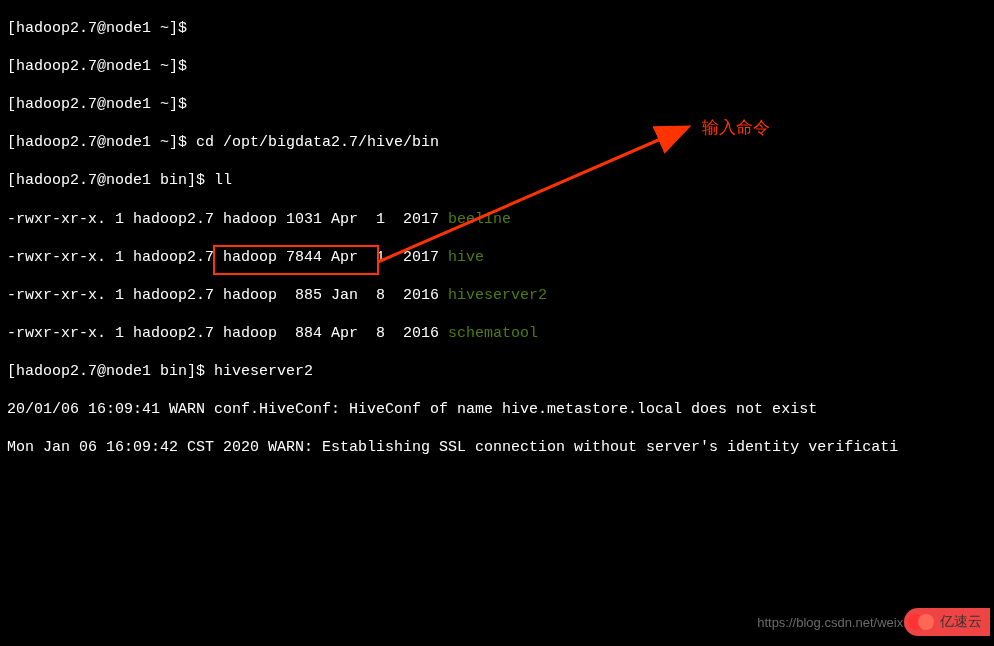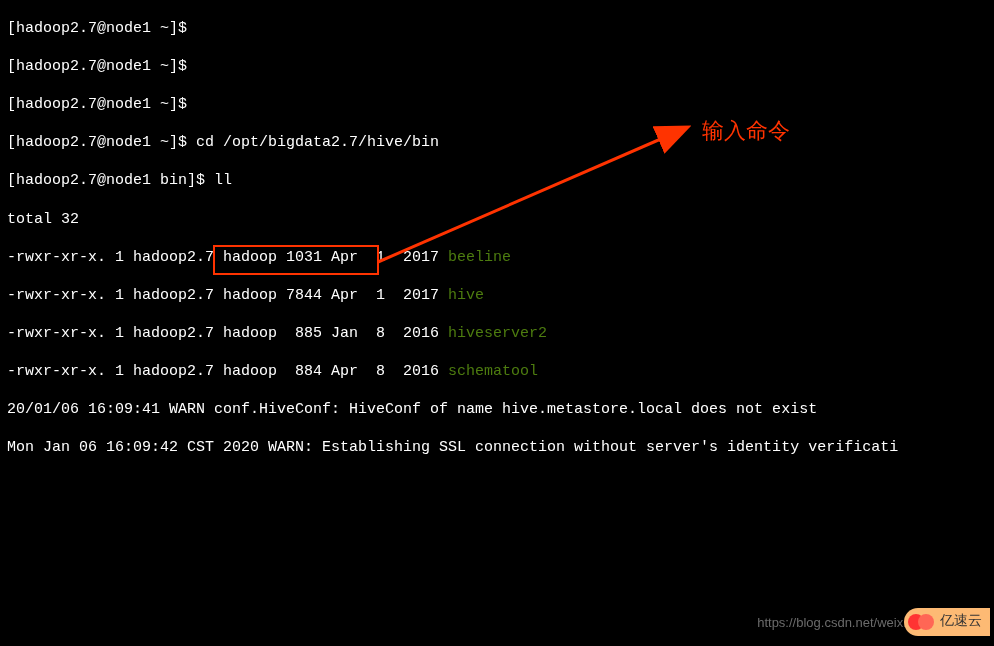--- a/index.html
+++ b/index.html
@@ -25,21 +25,21 @@
     }
     .line {
       display: block;
     }
     .green { color: #4d7c0f; }
     .blue { color: #6699ff; }
     .annotation {
       position: absolute;
       color: #ff3300;
       font-family: "Microsoft YaHei", sans-serif;
-      font-size: 22px;
+      font-size: 17px;
       left: 702px;
       top: 117px;
       z-index: 10;
     }
     .arrow {
       position: absolute;
       left: 370px;
       top: 120px;
       width: 330px;
       height: 150px;
@@ -64,24 +64,24 @@
       font-size: 13px;
       font-family: sans-serif;
       opacity: 0.7;
     }
     .logo-badge {
       position: absolute;
       right: 4px;
       bottom: 10px;
       display: flex;
       align-items: center;
-      background: #fdba74;
+      background: #ef4444;
       border-radius: 16px 0 0 16px;
       padding: 4px 8px 4px 4px;
-      font-family: Liberation Mono, monospace;
+      font-family: Liberation Sans, sans-serif;
       font-size: 14px;
       color: #333;
       box-shadow: 0 0 6px rgba(0,0,0,0.3);
     }
     .logo-circles {
       width: 28px;
       height: 20px;
       position: relative;
       margin-right: 4px;
     }
@@ -105,25 +105,25 @@
   </style>
 </head>
 <body>
 
 <div class="term">
 <span class="line"><span>[hadoop2.7@node1 ~]$</span></span>
 <span class="line"><span>[hadoop2.7@node1 ~]$</span></span>
 <span class="line"><span>[hadoop2.7@node1 ~]$</span></span>
 <span class="line"><span>[hadoop2.7@node1 ~]$</span> <span>cd /opt/bigdata2.7/hive/bin</span></span>
 <span class="line"><span>[hadoop2.7@node1 bin]$</span> <span>ll</span></span>
-<span class="line">total 32</span>
 <span class="line"><span>-rwxr-xr-x. 1 hadoop2.7 hadoop 1031 Apr  1  2017</span> <span class="green">beeline</span></span>
 <span class="line"><span>-rwxr-xr-x. 1 hadoop2.7 hadoop 7844 Apr  1  2017</span> <span class="green">hive</span></span>
 <span class="line"><span>-rwxr-xr-x. 1 hadoop2.7 hadoop  885 Jan  8  2016</span> <span class="green">hiveserver2</span></span>
 <span class="line"><span>-rwxr-xr-x. 1 hadoop2.7 hadoop  884 Apr  8  2016</span> <span class="green">schematool</span></span>
+<span class="line"><span>[hadoop2.7@node1 bin]$</span> <span>hiveserver2</span></span>
 <span class="line">20/01/06 16:09:41 WARN conf.HiveConf: HiveConf of name hive.metastore.local does not exist</span>
 <span class="line">Mon Jan 06 16:09:42 CST 2020 WARN: Establishing SSL connection without server's identity verificati</span>
 
 
 
 
 
 
 
 

